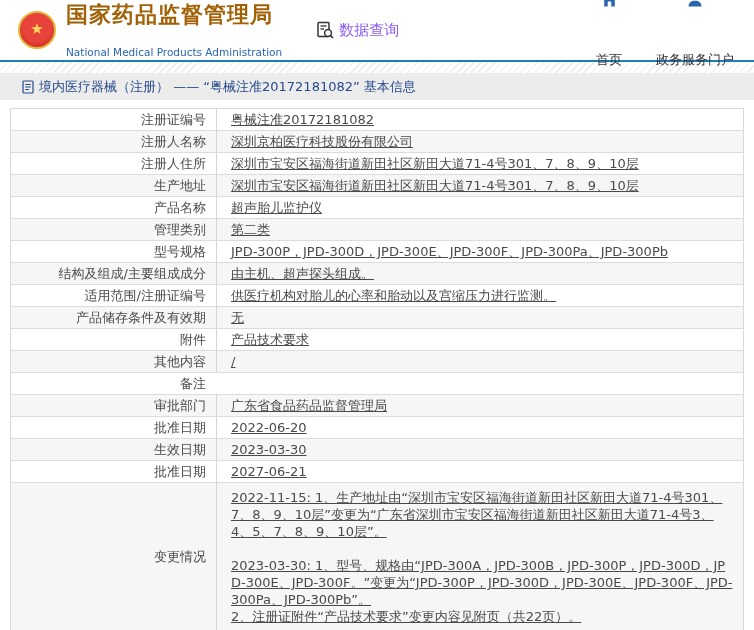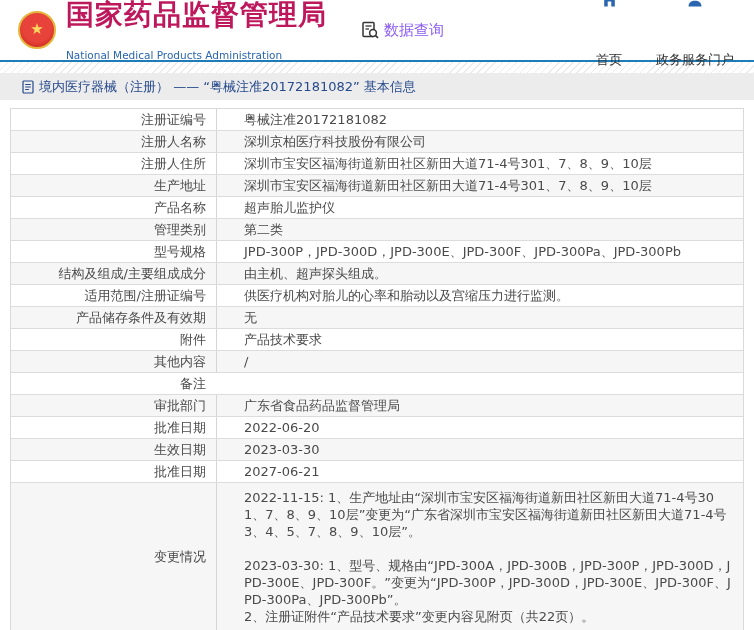--- a/index.html
+++ b/index.html
@@ -14,21 +14,21 @@
   .header { height:60px; display:flex; align-items:center; padding:0 20px 0 18px; background:#fff; }
   .emblem {
     width:38px; height:38px; border-radius:50%;
     background:radial-gradient(circle at 50% 42%, #e8433a 55%, #c01d17 95%);
     border:2px solid #e5b83c;
     display:flex; align-items:center; justify-content:center;
     flex:0 0 auto;
   }
   .emblem .star { color:#ffd75e; font-size:15px; line-height:1; transform:translateY(-1px); }
   .org { margin-left:10px; }
-  .org-cn { font-size:28px; font-weight:bold; color:#be185d; letter-spacing:1px; line-height:1.15;font-family:Liberation Serif, serif; }
+  .org-cn { font-size:22px; font-weight:bold; color:#a16207; letter-spacing:1px; line-height:1.15;font-family:Liberation Serif, serif; }
   .org-en { font-size:10.5px; color:#2a65b0; margin-top:18px; }
   .data-query { display:flex; align-items:center; margin-left:34px; cursor:pointer; }
   .data-query svg { margin-right:4px; }
   .dq-label { font-size:15px; color:#8b5cf6; font-weight:500; }
   .header-spacer { flex:1; }
   .nav { display:flex; gap:34px; }
   .nav-item { display:flex; flex-direction:column; align-items:center; cursor:pointer;gap:41px; }
   .nav-item .nav-label { font-size:13px; color:#333; margin-top:3px; white-space:nowrap; }
 
   
@@ -52,22 +52,22 @@
     font-size:13px;
   }
   .row { display:flex; border-bottom:1px solid #dcdcdc; background:#fff; }
   .row:nth-child(even) { background:#f6f6f6; }
   .cell { padding:0 10px; display:flex; align-items:center; min-height:21px; }
   .cell.label {
     width:205px; justify-content:flex-end; text-align:right;
     color:#4a4a4a; flex:0 0 205px;
   }
   .cell.value {
-    flex:1; border-left:1px solid #d5d5d5; padding-left:27px;
-    color:#4a4a4a; white-space:pre-wrap; word-break:break-all; line-height:17px;
+    flex:1; border-left:1px solid #d5d5d5; padding-left:14px;
+    color:#4a4a4a; white-space:pre-wrap; word-break:break-all; line-height:17px;text-decoration:underline;
   }
   .row.tall .cell { align-items:center; }
   .row.tall .cell.value { padding-top:6px; padding-bottom:6px; align-items:flex-start; }
 </style>
 </head>
 <body>
 
 <div class="header">
   <div class="emblem">
     <span class="star">★</span>

